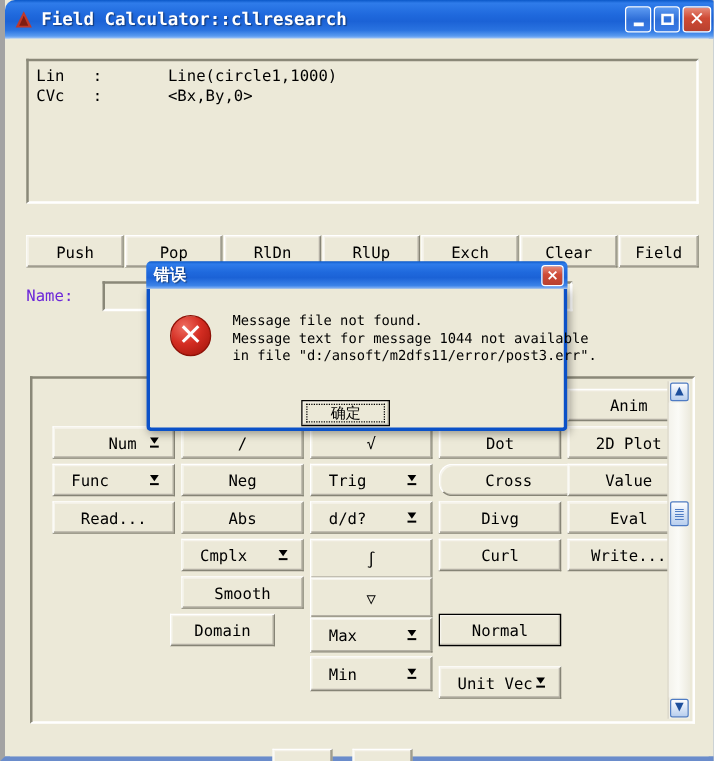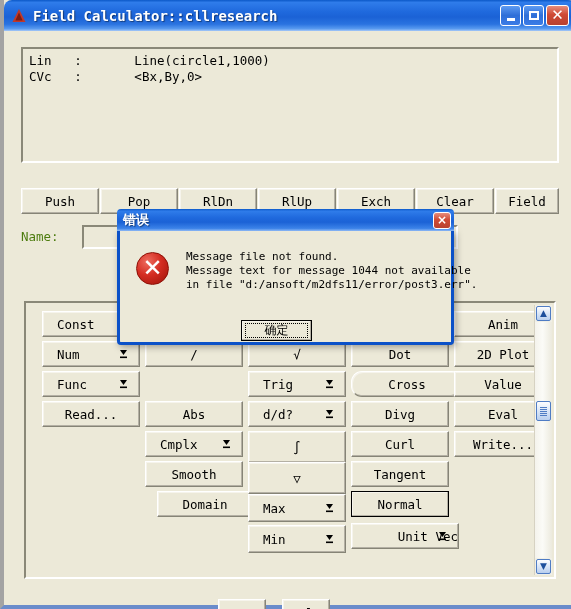--- a/index.html
+++ b/index.html
@@ -148,21 +148,21 @@
   }
 
   
   .toprow { position: absolute; left: 13px; top: 157px; }
   .toprow .btn { position: absolute; height: 26px; }
 
   
   .name-label {
     position: absolute; left: 13px; top: 198px;
     font-family: "DejaVu Sans Mono", monospace;
-    font-size: 12.5px; color: #4d7c0f;
+    font-size: 12.5px; color: #6d28d9;
   }
   .name-input {
     position: absolute; left: 74px; top: 194px;
     width: 376px; height: 24px;
     box-sizing: border-box;
     background: #ece9d8;
     border: 2px solid;
     border-color: #8a8878 #ffffff #ffffff #8a8878;
     font-family: "DejaVu Sans Mono", monospace;
     font-size: 12.5px;
@@ -394,30 +394,21 @@
           <div class="btn" style="left: 474px; top: 0px; width: 64px;">
             <span>Field</span>
           </div>
         </div>
 
       <div class="name-label">Name:</div>
       <input class="name-input" type="text" value="" placeholder="" style="">
 
       <div class="calc-panel">
         <div class="calc-inner" id="calc-grid">
-            <div class="btn calc-btn withdrop" style="left: 16px; top: 8px; width: 98px;">
-              <span class="lbl">Const</span>
-              <span class="dropmark">
-                <svg viewBox="0 0 11 11" width="11" height="11">
-                  <polygon points="2,1.5 9,1.5 5.5,6.5" fill="#000"></polygon>
-                  <rect x="2" y="8" width="7" height="1.6" fill="#000"></rect>
-                </svg>
-              </span>
-            </div>
-            <div class="btn calc-btn withdrop" style="left: 16px; top: 38px; width: 98px;">
+            <div class="btn calc-btn withdrop" style="left: 16px; top: 38px; width: 98px; justify-content: center;">
               <span class="lbl">Num</span>
               <span class="dropmark">
                 <svg viewBox="0 0 11 11" width="11" height="11">
                   <polygon points="2,1.5 9,1.5 5.5,6.5" fill="#000"></polygon>
                   <rect x="2" y="8" width="7" height="1.6" fill="#000"></rect>
                 </svg>
               </span>
             </div>
             <div class="btn calc-btn withdrop" style="left: 16px; top: 68px; width: 98px;">
               <span class="lbl">Func</span>
@@ -430,36 +421,39 @@
             </div>
             <div class="btn calc-btn" style="left: 16px; top: 98px; width: 98px;">
               <span class="lbl">Read...</span>
             </div>
             <div class="btn calc-btn" style="left: 119px; top: 8px; width: 98px;">
               <span class="lbl">*</span>
             </div>
             <div class="btn calc-btn" style="left: 119px; top: 38px; width: 98px;">
               <span class="lbl">/</span>
             </div>
+            <div class="btn calc-btn" style="left: 119px; top: 68px; width: 98px;">
+              <span class="lbl">Neg</span>
+            </div>
             <div class="btn calc-btn" style="left: 119px; top: 98px; width: 98px;">
               <span class="lbl">Abs</span>
             </div>
             <div class="btn calc-btn withdrop" style="left: 119px; top: 128px; width: 98px;">
               <span class="lbl">Cmplx</span>
               <span class="dropmark">
                 <svg viewBox="0 0 11 11" width="11" height="11">
                   <polygon points="2,1.5 9,1.5 5.5,6.5" fill="#000"></polygon>
                   <rect x="2" y="8" width="7" height="1.6" fill="#000"></rect>
                 </svg>
               </span>
             </div>
             <div class="btn calc-btn" style="left: 119px; top: 158px; width: 98px;">
               <span class="lbl">Smooth</span>
             </div>
-            <div class="btn calc-btn" style="left: 131px; top: 188px; width: 96px;">
+            <div class="btn calc-btn" style="left: 110px; top: 188px; width: 84px;">
               <span class="lbl">Domain</span>
             </div>
             <div class="btn calc-btn" style="left: 222px; top: 8px; width: 98px; height: 26px;">
               <span class="lbl">+</span>
             </div>
             <div class="btn calc-btn" style="left: 222px; top: 38px; width: 98px; height: 26px;">
               <span class="lbl">√</span>
             </div>
             <div class="btn calc-btn withdrop" style="left: 222px; top: 68px; width: 98px; height: 26px;">
               <span class="lbl">Trig</span>
@@ -511,27 +505,24 @@
             </div>
             <div class="btn calc-btn" style="left: 325px; top: 68px; width: 112px; border-radius: 11px;">
               <span class="lbl">Cross</span>
             </div>
             <div class="btn calc-btn" style="left: 325px; top: 98px; width: 98px;">
               <span class="lbl">Divg</span>
             </div>
             <div class="btn calc-btn" style="left: 325px; top: 128px; width: 98px;">
               <span class="lbl">Curl</span>
             </div>
-            <div class="btn calc-btn" style="left: 325px; top: 158px; width: 98px;">
-              <span class="lbl">Tangent</span>
-            </div>
             <div class="btn calc-btn focused" style="left: 325px; top: 188px; width: 98px;">
               <span class="lbl">Normal</span>
             </div>
-            <div class="btn calc-btn withdrop" style="left: 325px; top: 220px; width: 108px; justify-content: flex-end;">
+            <div class="btn calc-btn withdrop" style="left: 325px; top: 230px; width: 98px;">
               <span class="lbl">Unit Vec</span>
               <span class="dropmark">
                 <svg viewBox="0 0 11 11" width="11" height="11">
                   <polygon points="2,1.5 9,1.5 5.5,6.5" fill="#000"></polygon>
                   <rect x="2" y="8" width="7" height="1.6" fill="#000"></rect>
                 </svg>
               </span>
             </div>
             <div class="btn calc-btn" style="left: 428px; top: 8px; width: 98px;">
               <span class="lbl">Anim</span>

